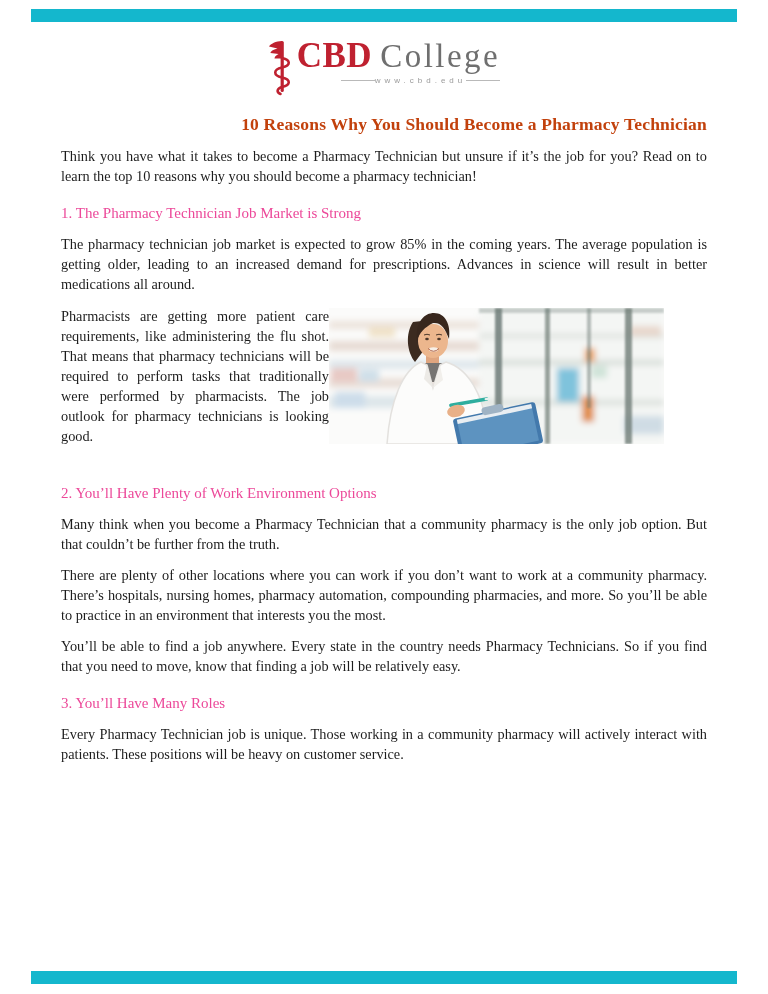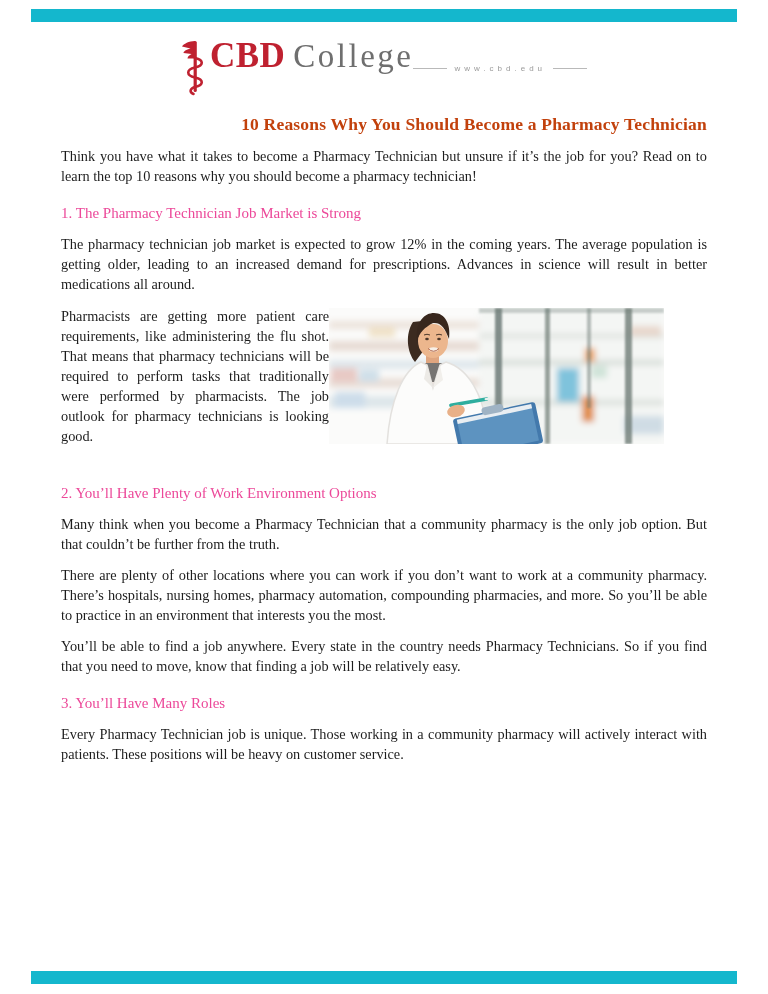--- a/index.html
+++ b/index.html
@@ -20,32 +20,32 @@
   .edge-bar.bottom { top:971px; }
 
   .content { padding:0 61px; }
 
   
   .logo-wrap {
     margin-top:38px; height:58px;
     display:flex; justify-content:center; align-items:flex-start;
   }
   .caduceus { display:block; margin-right:1px; margin-top:1px; }
-  .logo-textcol { display:flex; flex-direction:row; align-items:flex-start; }
+  .logo-textcol { display:flex; flex-direction:column; align-items:flex-start; }
   .logo-line { display:flex; align-items:baseline; line-height:1; }
   .logo-cbd {
     font-size:35px; font-weight:bold; color:#bf2130;
     letter-spacing:0.5px;
   }
   .logo-college {
     font-size:33px; font-weight:normal; color:#6f6f6f;
     letter-spacing:2.5px; margin-left:8px;
   }
   .logo-tagline {
-    margin-top:3px; display:flex; align-items:center; gap:7px;
+    margin-top:3px; display:flex; align-items:center; 
     align-self:flex-end;
   }
   .logo-tagline .rule { width:34px; height:1px; background:#b9b9b9; }
   .logo-tagline .tagline-text {
     font-family:"Liberation Sans", sans-serif;
     font-size:8px; color:#9a9a9a; letter-spacing:4px;
   }
 
   
   h1.doc-title {
@@ -98,21 +98,21 @@
           <span class="rule"></span>
         </div>
       </div>
     </div>
 
     <h1 class="doc-title">10 Reasons Why You Should Become a Pharmacy Technician</h1>
 
     <p class="body-p">Think you have what it takes to become a Pharmacy Technician but unsure if it’s the job for you? Read on to learn the top 10 reasons why you should become a pharmacy technician!</p>
 
     <h2 class="sec-h">1. The Pharmacy Technician Job Market is Strong</h2>
-    <p class="body-p">The pharmacy technician job market is expected to grow 12% in the coming years. The average population is getting older, leading to an increased demand for prescriptions. Advances in science will result in better medications all around.</p>
+    <p class="body-p">The pharmacy technician job market is expected to grow 85% in the coming years. The average population is getting older, leading to an increased demand for prescriptions. Advances in science will result in better medications all around.</p>
 
     <div class="media-row">
       <p class="body-p">Pharmacists are getting more patient care requirements, like administering the flu shot. That means that pharmacy technicians will be required to perform tasks that traditionally were performed by pharmacists. The job outlook for pharmacy technicians is looking good.</p>
 
       <svg class="photo" width="335" height="136" viewBox="0 0 335 136">
         <defs>
           <filter id="b3" x="-20%" y="-20%" width="140%" height="140%">
               <feGaussianBlur stdDeviation="3"></feGaussianBlur>
             </filter>
           <filter id="b1" x="-20%" y="-20%" width="140%" height="140%">

